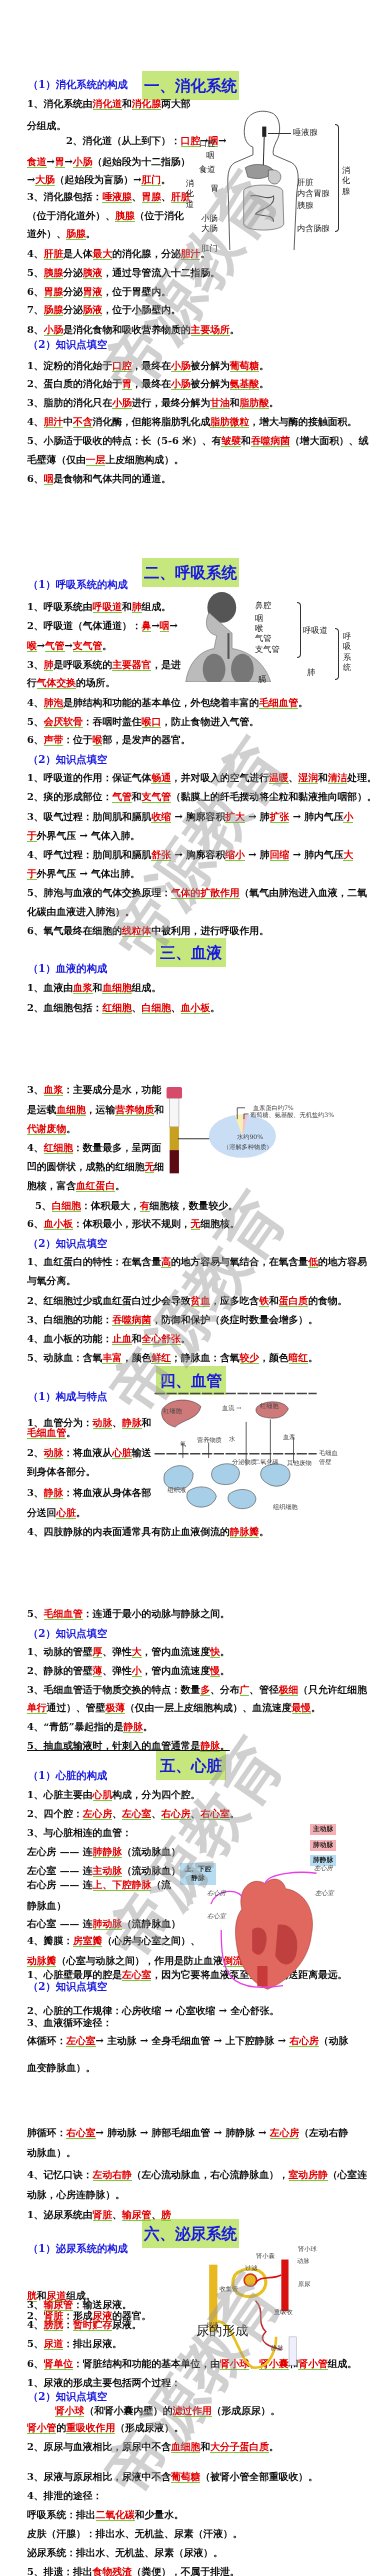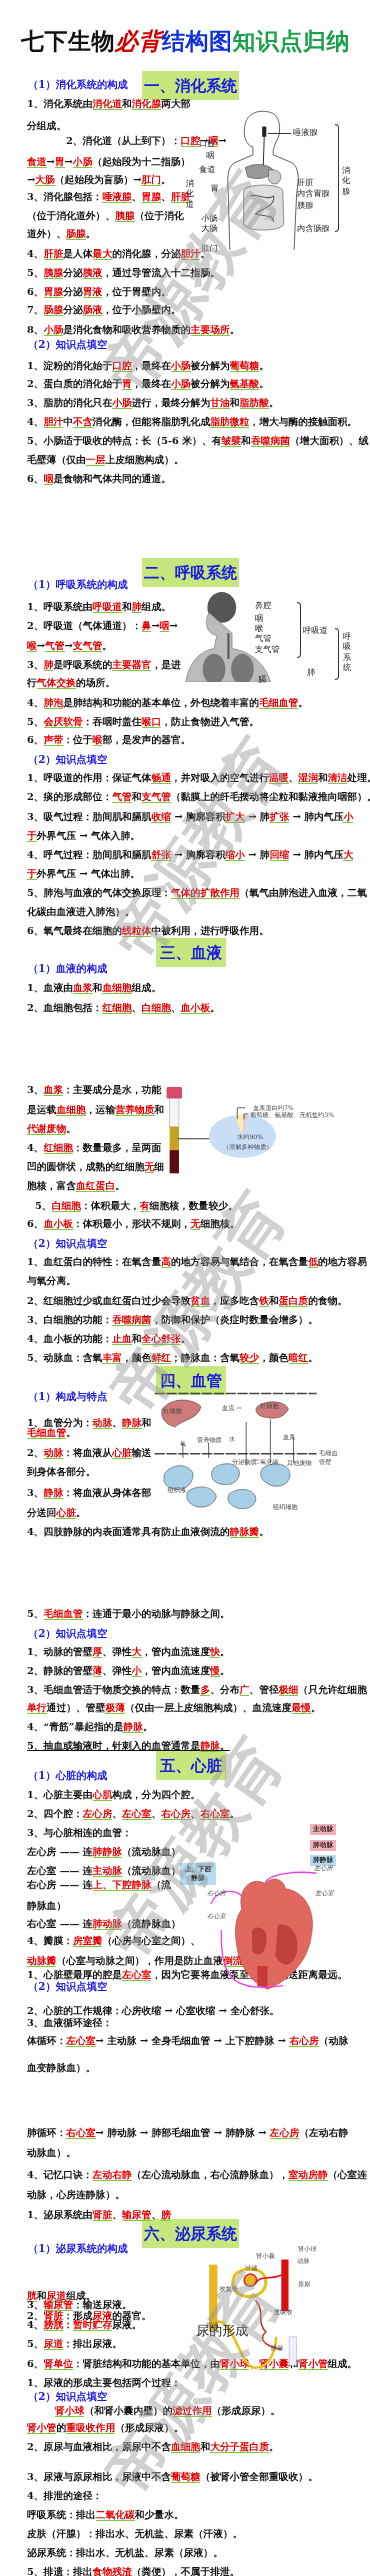--- a/index.html
+++ b/index.html
@@ -23,23 +23,20 @@
   .fig-label { position: absolute; font-size: 8.2px; color: #222; white-space: nowrap; font-family: "DejaVu Serif", serif; }
   .fig-label.small { font-size: 6.2px; color: #444; }
   .bracket { position: absolute; border: 1px solid #333; border-left: none; border-radius: 0 5.2px 5.2px 0; }
   .leader { position: absolute; height: 1px; background: #333; }
 </style>
 </head>
 <body>
 
 <div class="page">
 
-  <div class="main-title">
-    <span class="t-black">七下生物</span><span class="t-red">必背</span><span class="t-blue">结构图</span><span class="t-green">知识点归纳</span>
-  </div>
 
   <div class="sec-banner" style="top:71px;left:142px;width:97px;">一、消化系统</div>
   <div class="sec-banner" style="top:558px;left:142px;width:97px;">二、呼吸系统</div>
   <div class="sec-banner" style="top:938px;left:156px;width:70px;">三、血液</div>
   <div class="sec-banner" style="top:1366px;left:156px;width:70px;">四、血管</div>
   <div class="sec-banner" style="top:1751px;left:156px;width:70px;">五、心脏</div>
   <div class="sec-banner" style="top:2219px;left:142px;width:97px;">六、泌尿系统</div>
 
   <div id="headings">
       <div class="sub-h" style="top: 77px;">（1）消化系统的构成</div>

